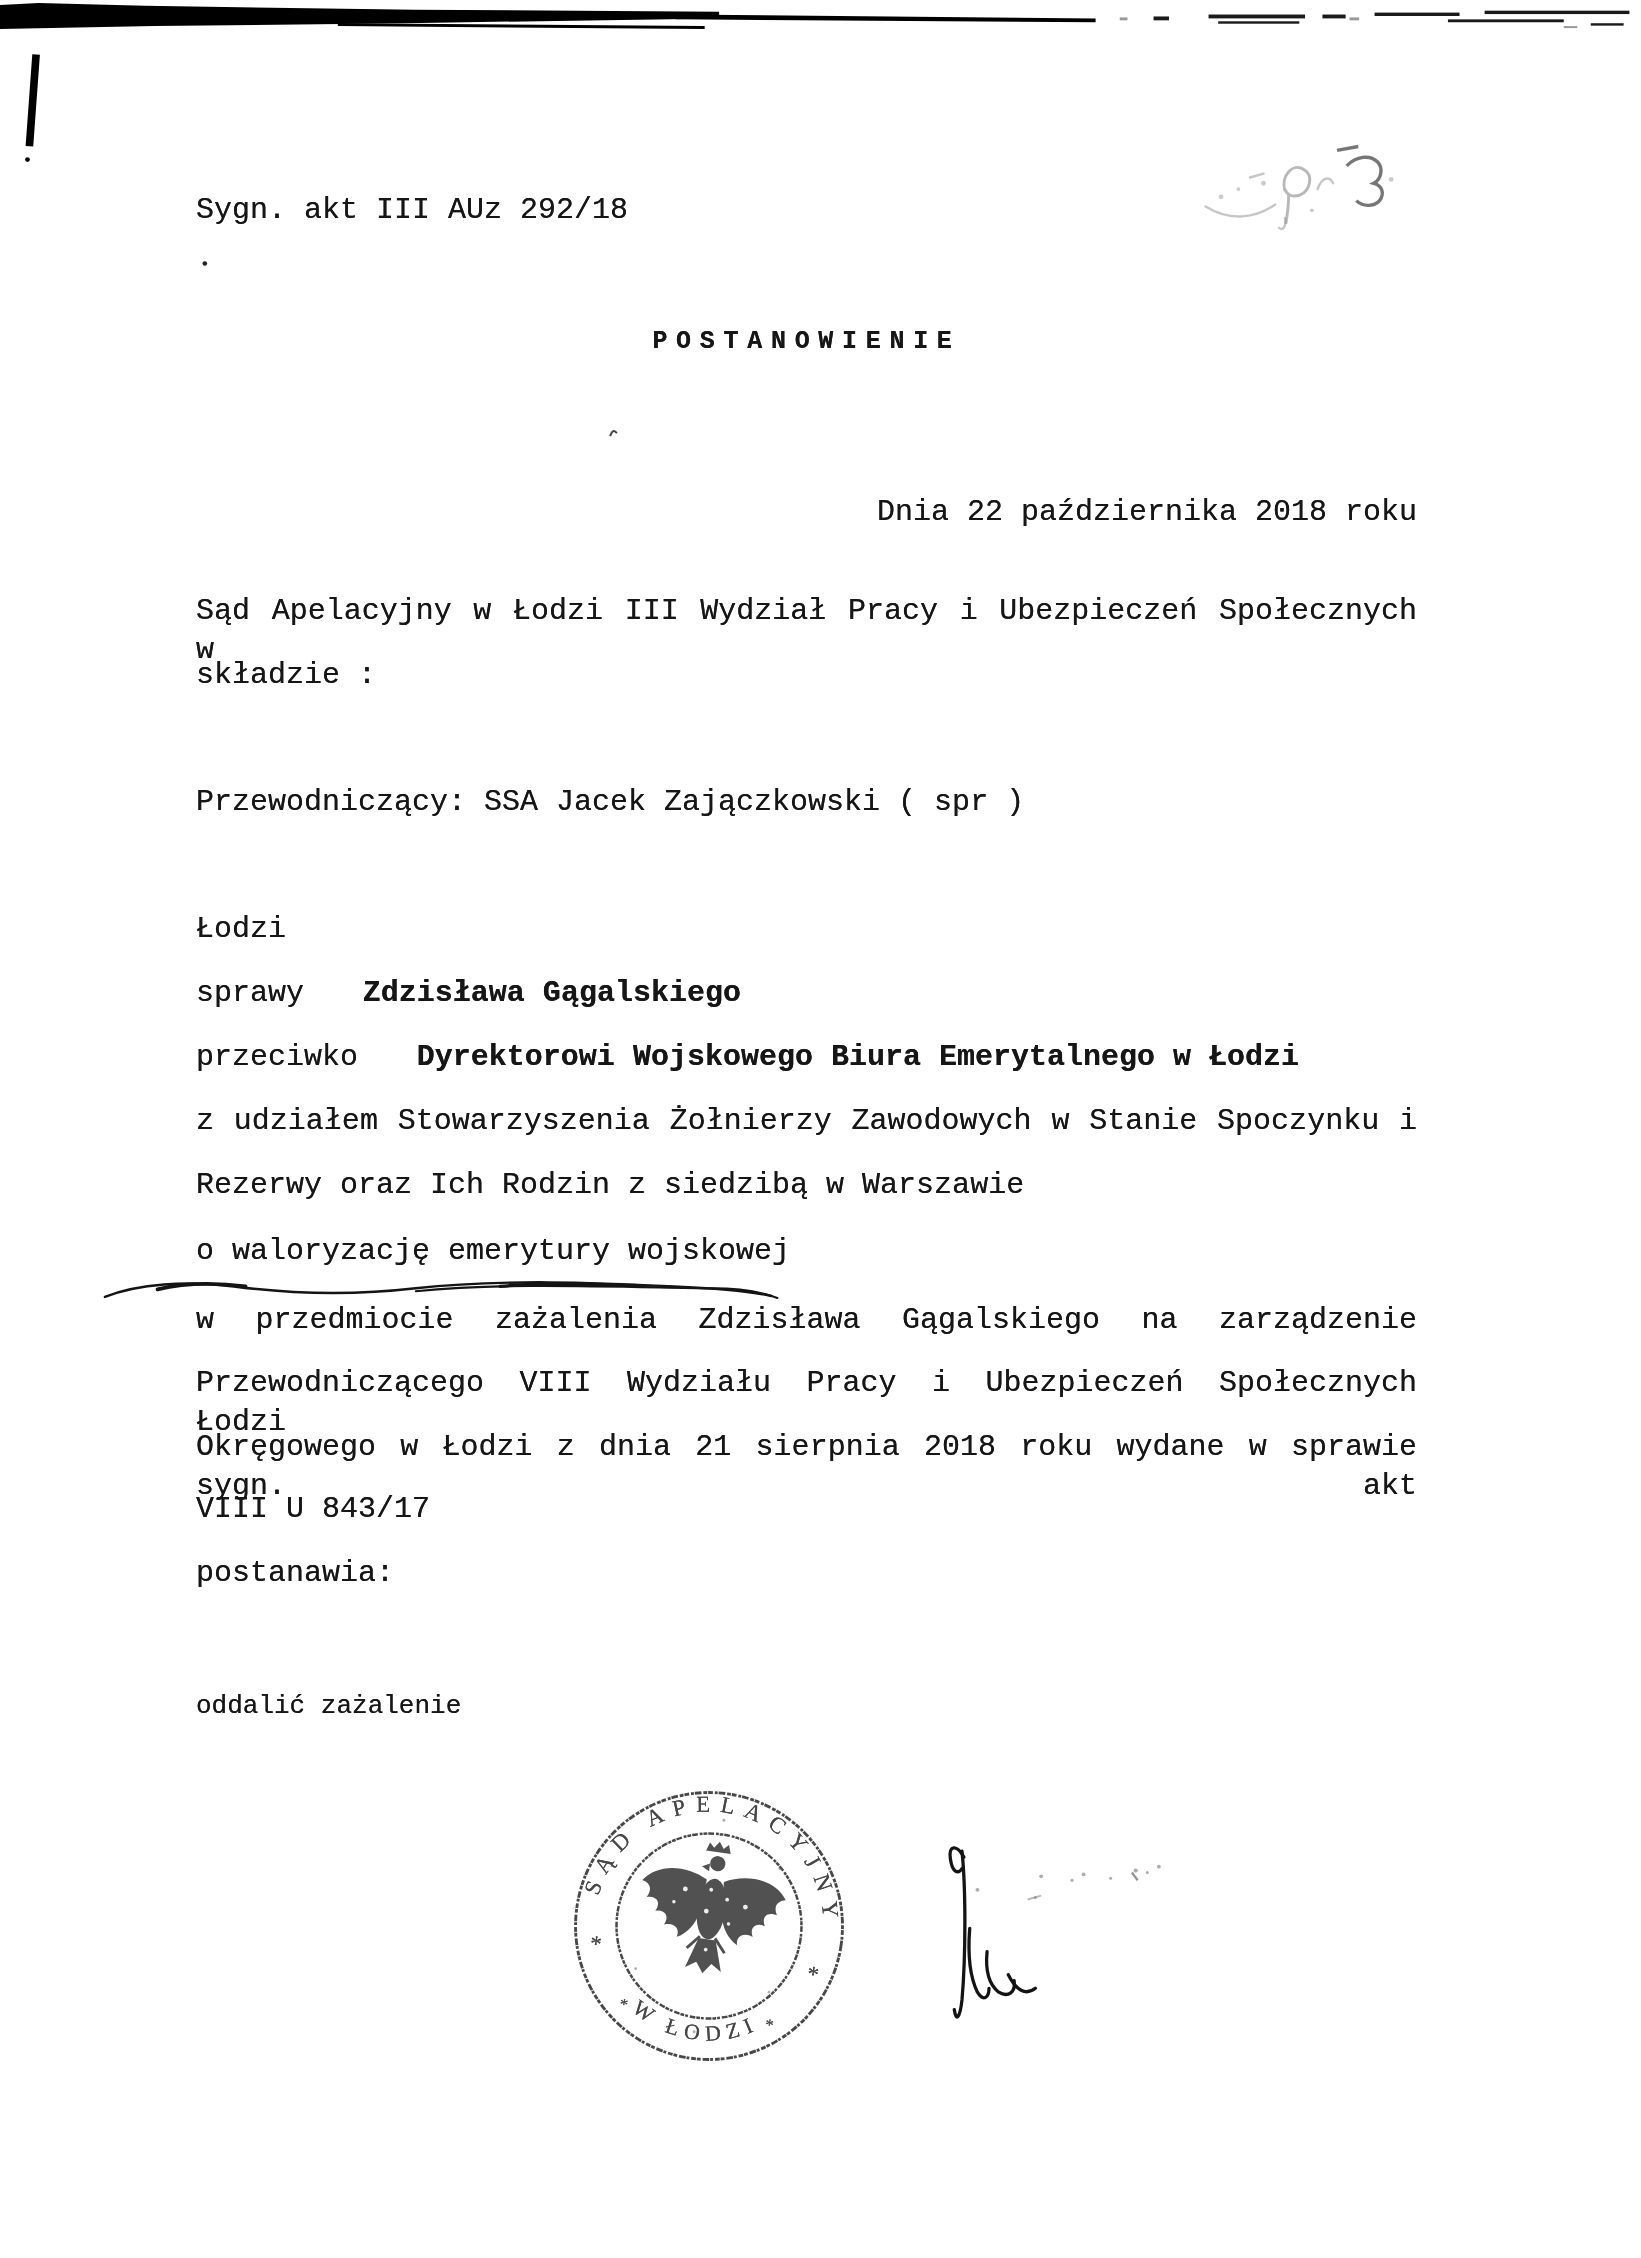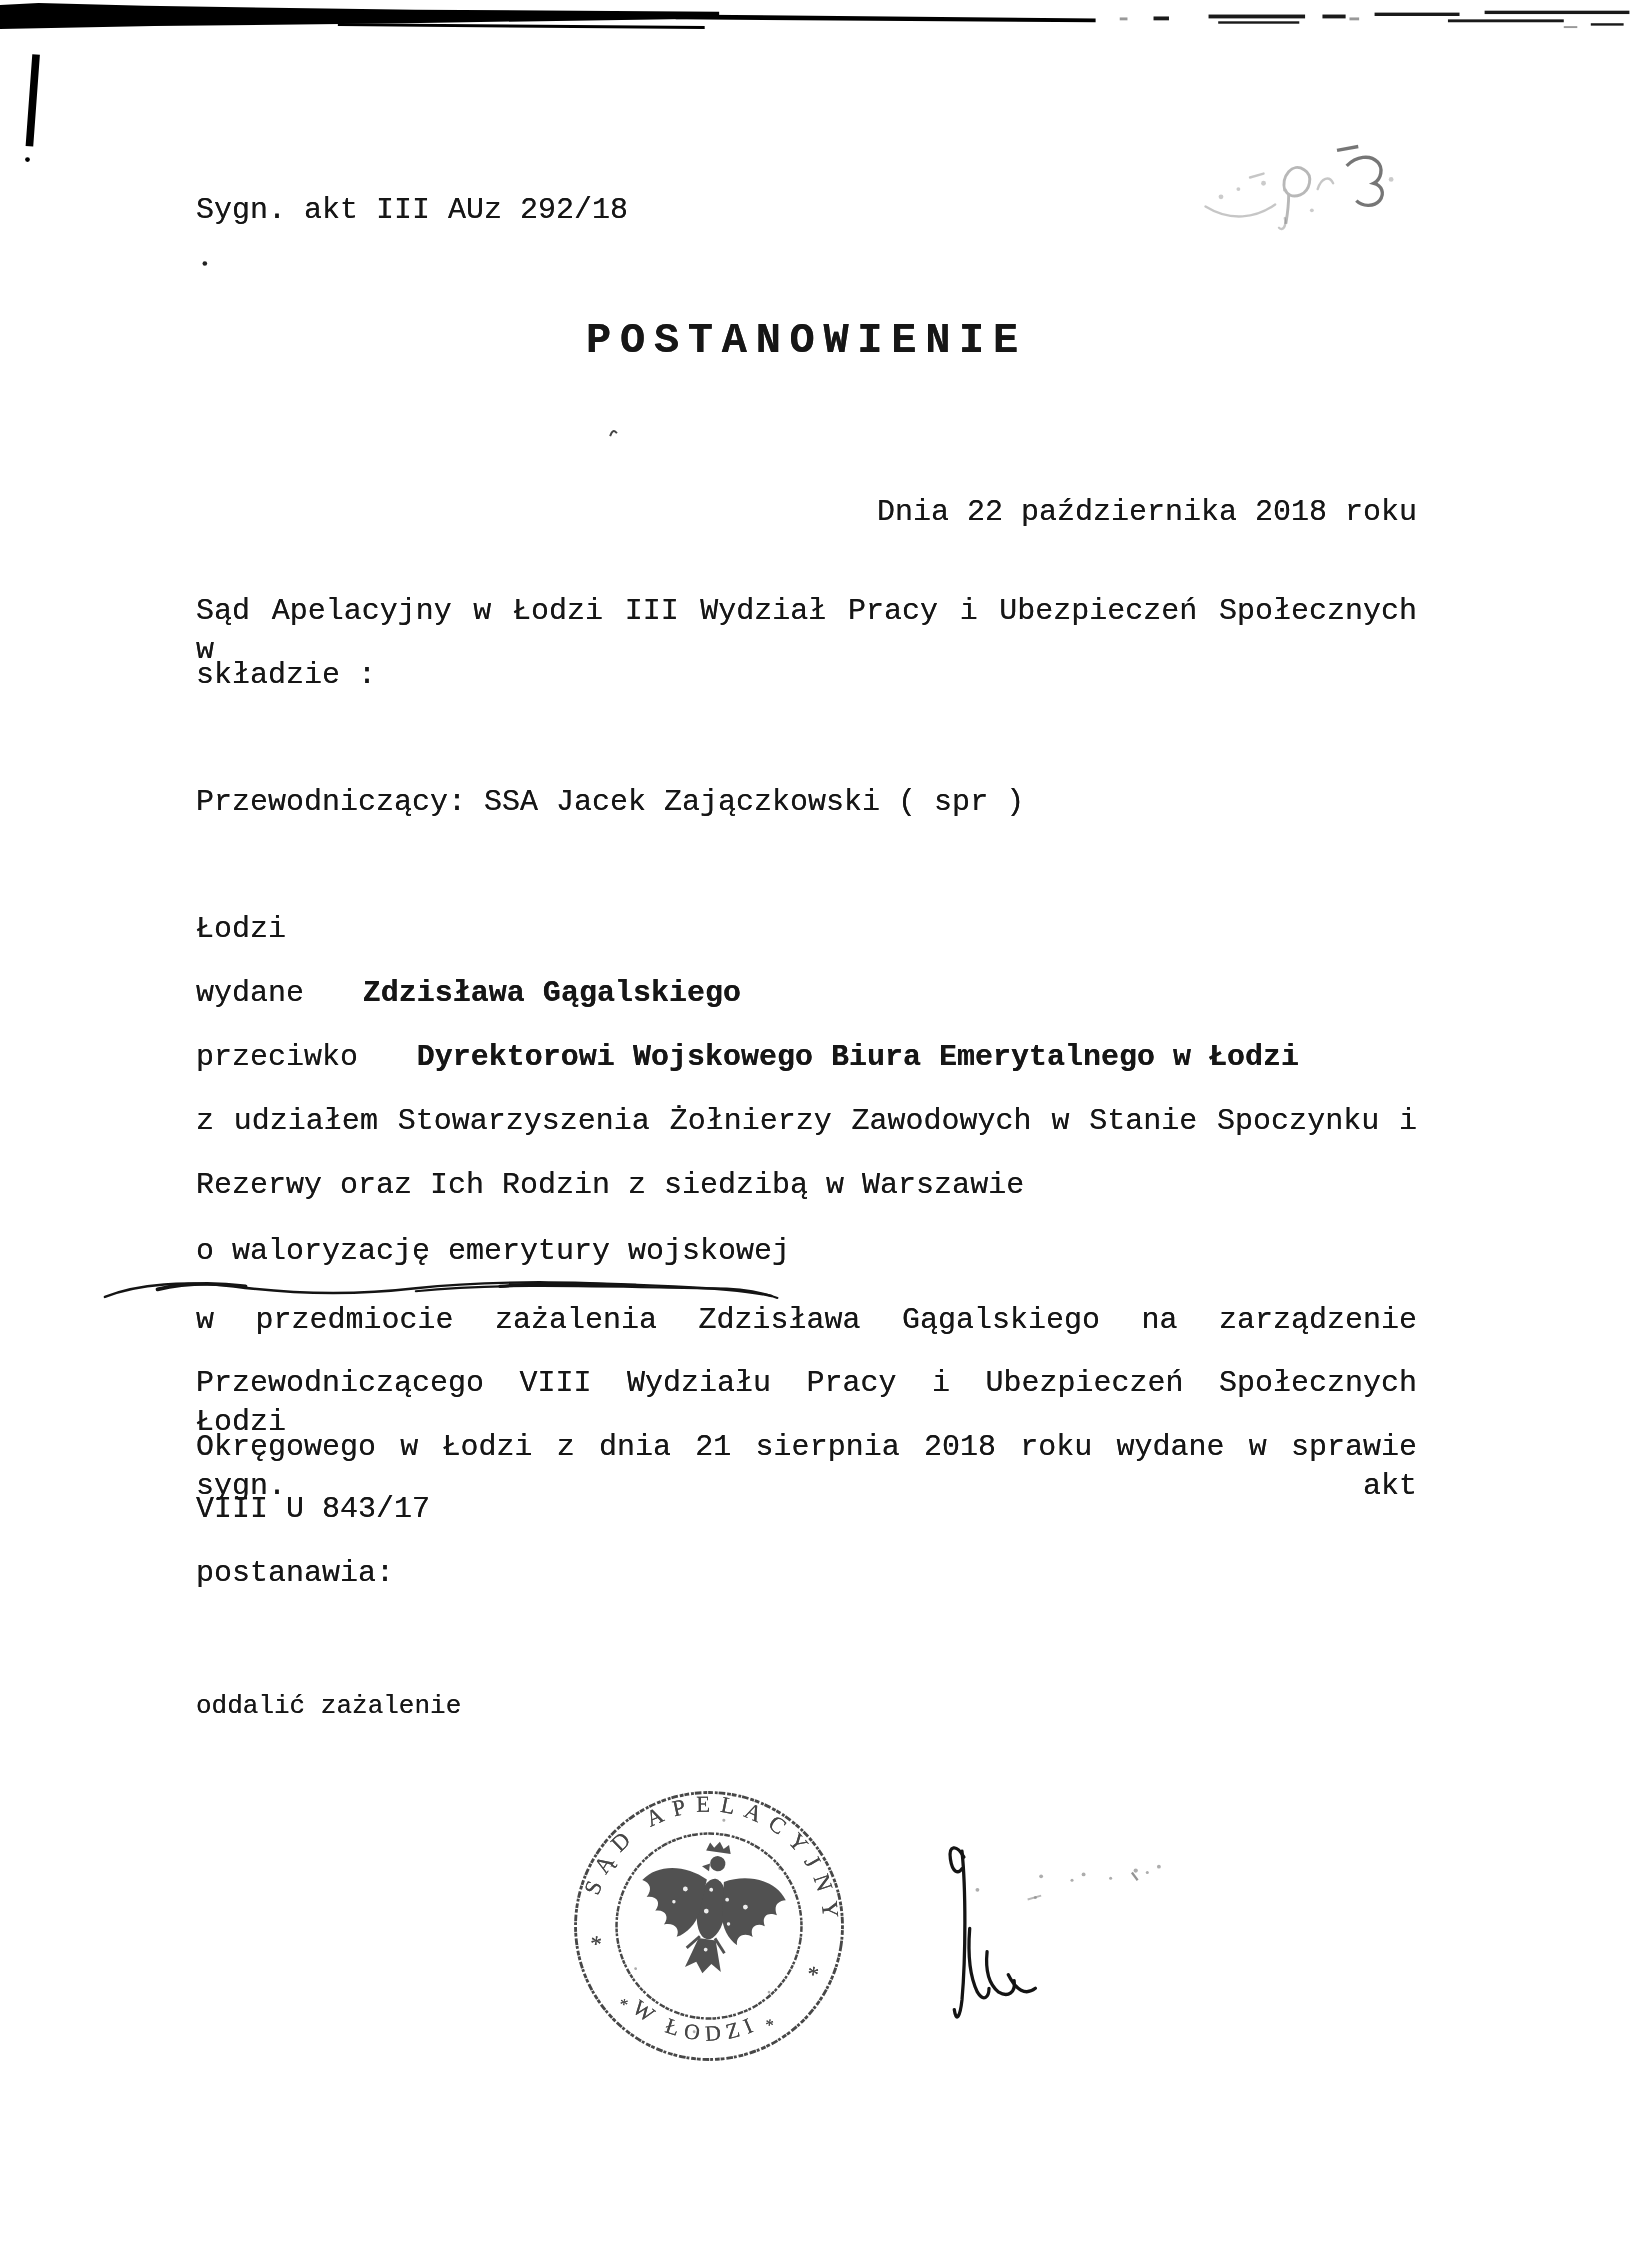--- a/index.html
+++ b/index.html
@@ -17,21 +17,21 @@
     left:196px;width:1221px;
     font-size:30px;line-height:39px;
     white-space:nowrap;
     font-family:Liberation Mono, monospace;
   }
   .just{white-space:normal;text-align:justify;text-align-last:justify;}
   .center{text-align:left;}
   .right{text-align:right;margin-top:29px;}
   .b{font-weight:bold;margin-left:35px;}
   .title{
-    font-size:42px;font-weight:bold;
+    font-size:25px;font-weight:bold;
     letter-spacing:8.7px;text-align:center;
   }
   .pfx{margin-right:5.8px;}
   svg{position:absolute;display:block;}
 </style>
 </head>
 <body>
 
 <div class="page">
 
@@ -97,21 +97,21 @@
   <div class="line right" style="top:464px">Dnia 22 października 2018 roku</div>
 
   <div class="line just" style="top:592px">Sąd Apelacyjny w Łodzi III Wydział Pracy i Ubezpieczeń Społecznych w</div>
   <div class="line" style="top:656px">składzie :</div>
 
   <div class="line center" style="top:783px">Przewodniczący: SSA Jacek Zajączkowski ( spr )</div>
 
   <div class="line" style="top:910px">Łodzi</div>
 
   <div class="line" style="top:974px">
-    <span class="pfx">wydane</span>
+    <span class="pfx">sprawy</span>
     <span class="b">Zdzisława Gągalskiego</span>
   </div>
 
   <div class="line" style="top:1038px">
     <span class="pfx">przeciwko</span>
     <span class="b">Dyrektorowi Wojskowego Biura Emerytalnego w Łodzi</span>
   </div>
 
   <div class="line just" style="top:1102px">z udziałem Stowarzyszenia Żołnierzy Zawodowych w Stanie Spoczynku i</div>
   <div class="line" style="top:1166px">Rezerwy oraz Ich Rodzin z siedzibą w Warszawie</div>

